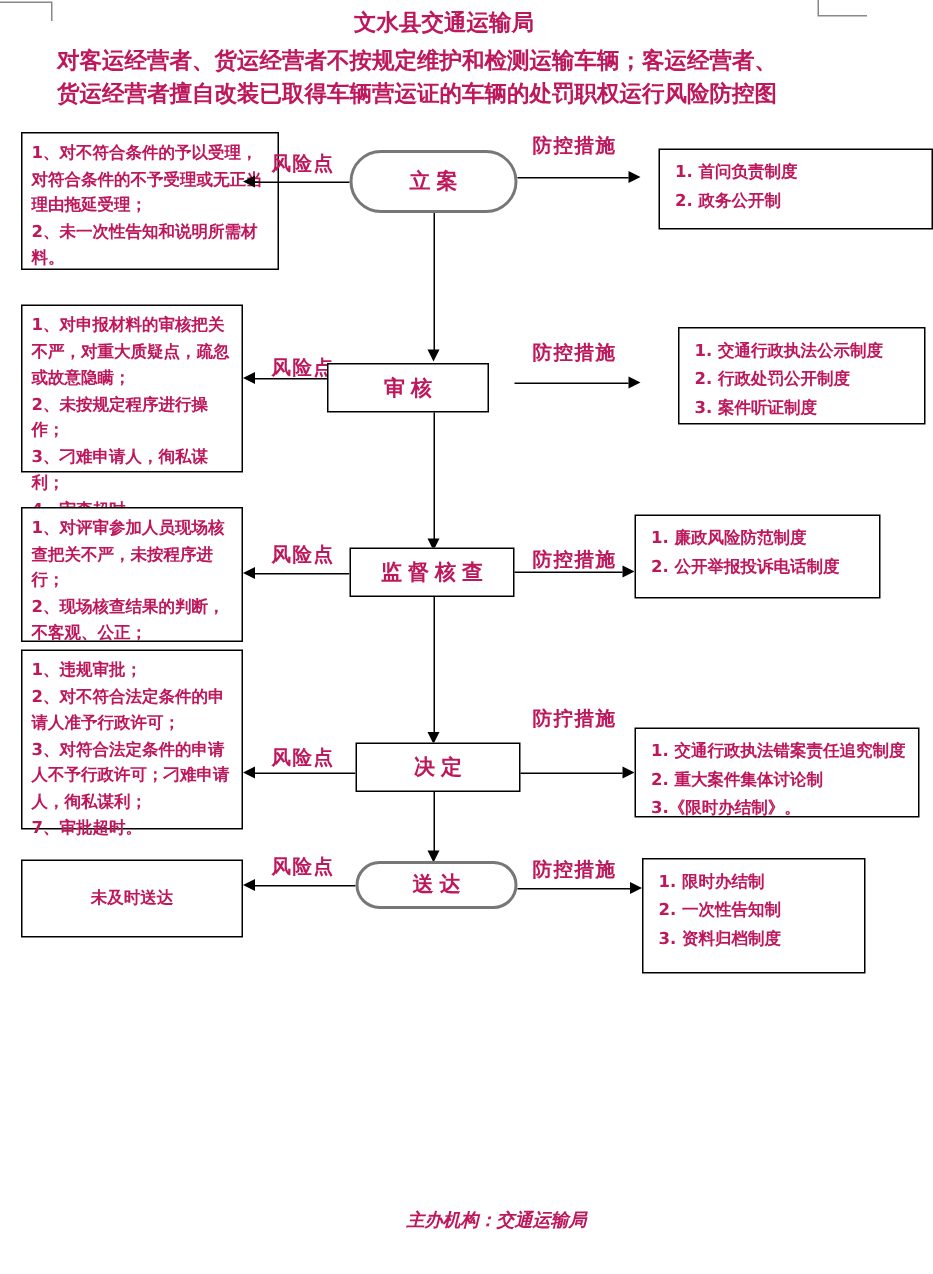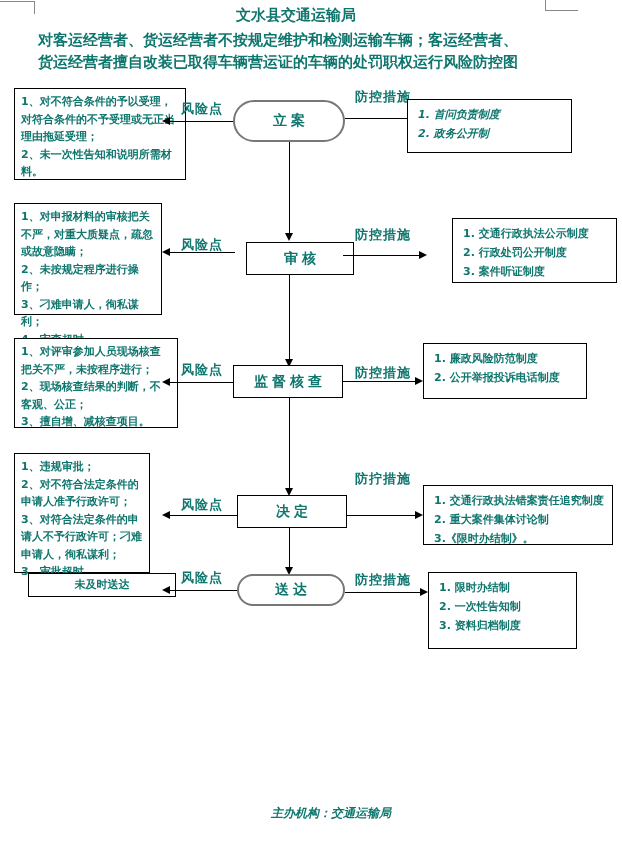--- a/index.html
+++ b/index.html
@@ -1,17 +1,17 @@
 <!DOCTYPE html>
 <html><head>
 <meta charset="utf-8">
 <style>
   html,body{margin:0;padding:0;background:#fff;}
   #page{position:relative;width:622px;height:849px;background:#ffffff;
-        font-family:"DejaVu Sans","Liberation Sans",sans-serif;color:#0f766e;overflow:hidden;}
+        font-family:"DejaVu Sans","Liberation Sans",sans-serif;color:#be185d;overflow:hidden;}
   .t{position:absolute;font-weight:bold;}
   #doc-title{left:0;top:6px;width:592px;text-align:center;font-size:15px;}
   .subtitle-line{left:38px;width:520px;font-size:15px;line-height:22px;}
   .box{position:absolute;border:1px solid #000;background:#fff;box-sizing:border-box;
        font-size:11px;font-weight:bold;line-height:17.5px;padding:4px 6px;word-break:break-all;}
   .measure{line-height:19px;padding:5px 8px 0 10px;}
   .centered{display:flex;align-items:center;justify-content:center;text-align:center;padding:0;}
   .shape{position:absolute;border:2px solid #777;background:#fff;box-sizing:border-box;
          display:flex;align-items:center;justify-content:center;
          font-size:14px;font-weight:bold;letter-spacing:4px;text-indent:4px;}
@@ -47,89 +47,89 @@
       <div>1、对不符合条件的予以受理，对符合条件的不予受理或无正当理由拖延受理；</div>
       <div>2、未一次性告知和说明所需材料。</div>
     </div>
   <div class="conn-label" style="left:181px;top:100px;">风险点</div>
   <div class="ah ah-left" style="left:162px;top:117px;"></div>
   <div class="hline" style="left:169px;top:121px;width:64px;"></div>
   <div class="shape stadium" style="left:233px;top:100px;width:112px;height:42px;">立案</div>
   <div class="conn-label" style="left:355px;top:88px;">防控措施</div>
   <div class="hline" style="left:345px;top:118px;width:74px;"></div>
   <div class="ah ah-right" style="left:419px;top:114px;"></div>
-  <div class="box measure" style="left:407px;top:99px;width:165px;height:54px;font-style:italic;">
+  <div class="box measure" style="left:439px;top:99px;width:183px;height:54px;">
       <div>1. 首问负责制度</div>
       <div>2. 政务公开制</div>
     </div>
   <div class="vline" style="left:289px;top:142px;height:92px;"></div>
   <div class="ah ah-down" style="left:285px;top:233px;"></div>
 
   <div class="box" style="left:14px;top:203px;width:148px;height:112px;">
       <div>1、对申报材料的审核把关不严，对重大质疑点，疏忽或故意隐瞒；</div>
       <div>2、未按规定程序进行操作；</div>
       <div>3、刁难申请人，徇私谋利；</div>
       <div>4、审查超时。</div>
     </div>
   <div class="conn-label" style="left:181px;top:236px;">风险点</div>
   <div class="ah ah-left" style="left:162px;top:248px;"></div>
   <div class="hline" style="left:169px;top:252px;width:66px;"></div>
-  <div class="shape rect" style="left:246px;top:242px;width:108px;height:33px;">审核</div>
+  <div class="shape rect" style="left:218px;top:242px;width:108px;height:33px;">审核</div>
   <div class="conn-label" style="left:355px;top:226px;">防控措施</div>
   <div class="hline" style="left:343px;top:255px;width:76px;"></div>
   <div class="ah ah-right" style="left:419px;top:251px;"></div>
   <div class="box measure" style="left:452px;top:218px;width:165px;height:65px;">
       <div>1. 交通行政执法公示制度</div>
       <div>2. 行政处罚公开制度</div>
       <div>3. 案件听证制度</div>
     </div>
   <div class="vline" style="left:289px;top:275px;height:85px;"></div>
   <div class="ah ah-down" style="left:285px;top:359px;"></div>
 
-  <div class="box" style="left:14px;top:338px;width:164px;height:90px;">
+  <div class="box" style="left:14px;top:338px;width:148px;height:90px;">
       <div>1、对评审参加人员现场核查把关不严，未按程序进行；</div>
       <div>2、现场核查结果的判断，不客观、公正；</div>
       <div>3、擅自增、减核查项目。</div>
     </div>
   <div class="conn-label" style="left:181px;top:361px;">风险点</div>
   <div class="ah ah-left" style="left:162px;top:378px;"></div>
   <div class="hline" style="left:169px;top:382px;width:64px;"></div>
   <div class="shape rect" style="left:233px;top:365px;width:110px;height:33px;">监督核查</div>
   <div class="conn-label" style="left:355px;top:364px;">防控措施</div>
   <div class="hline" style="left:343px;top:381px;width:72px;"></div>
   <div class="ah ah-right" style="left:415px;top:377px;"></div>
   <div class="box measure" style="left:423px;top:343px;width:164px;height:56px;">
       <div>1. 廉政风险防范制度</div>
       <div>2. 公开举报投诉电话制度</div>
     </div>
   <div class="vline" style="left:289px;top:398px;height:91px;"></div>
   <div class="ah ah-down" style="left:285px;top:488px;"></div>
 
-  <div class="box" style="left:14px;top:433px;width:136px;height:120px;margin-top:20px;">
+  <div class="box" style="left:14px;top:433px;width:148px;height:120px;">
       <div>1、违规审批；</div>
       <div>2、对不符合法定条件的申请人准予行政许可；</div>
       <div>3、对符合法定条件的申请人不予行政许可；刁难申请人，徇私谋利；</div>
-      <div>3、审批超时。</div>
+      <div>7、审批超时。</div>
     </div>
   <div class="conn-label" style="left:181px;top:496px;">风险点</div>
   <div class="ah ah-left" style="left:162px;top:511px;"></div>
   <div class="hline" style="left:169px;top:515px;width:68px;"></div>
   <div class="shape rect" style="left:237px;top:495px;width:110px;height:33px;">决定</div>
   <div class="conn-label" style="left:355px;top:470px;">防拧措施</div>
   <div class="hline" style="left:347px;top:515px;width:68px;"></div>
   <div class="ah ah-right" style="left:415px;top:511px;"></div>
   <div class="box measure" style="left:423px;top:485px;width:190px;height:60px;">
       <div>1. 交通行政执法错案责任追究制度</div>
       <div>2. 重大案件集体讨论制</div>
       <div>3.《限时办结制》。</div>
     </div>
   <div class="vline" style="left:289px;top:528px;height:40px;"></div>
   <div class="ah ah-down" style="left:285px;top:567px;"></div>
 
-  <div class="box centered" style="left:28px;top:573px;width:148px;height:24px;">
+  <div class="box centered" style="left:14px;top:573px;width:148px;height:52px;">
       <div>未及时送达</div>
     </div>
   <div class="conn-label" style="left:181px;top:569px;">风险点</div>
   <div class="ah ah-left" style="left:162px;top:586px;"></div>
   <div class="hline" style="left:169px;top:590px;width:68px;"></div>
   <div class="shape stadium small" style="left:237px;top:574px;width:108px;height:32px;">送达</div>
   <div class="conn-label" style="left:355px;top:571px;">防控措施</div>
   <div class="hline" style="left:345px;top:592px;width:75px;"></div>
   <div class="ah ah-right" style="left:420px;top:588px;"></div>
   <div class="box measure" style="left:428px;top:572px;width:149px;height:77px;">

